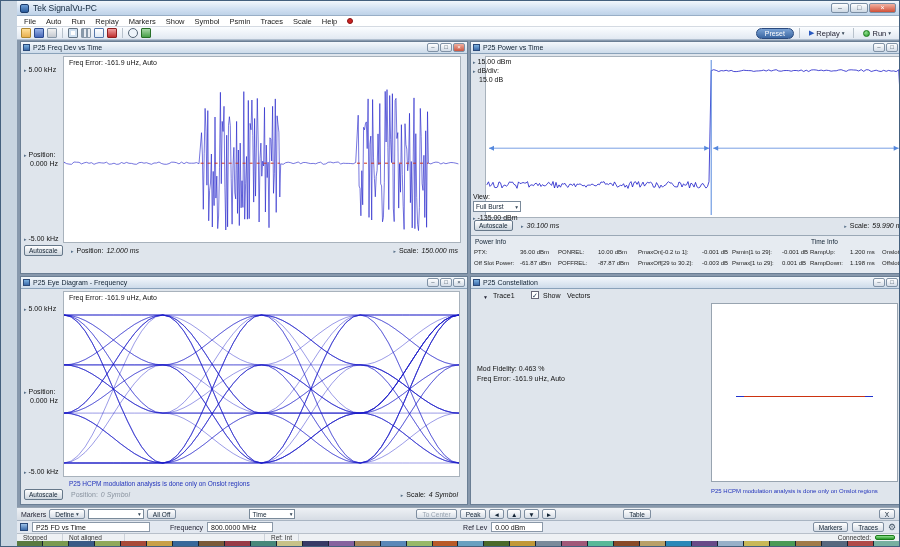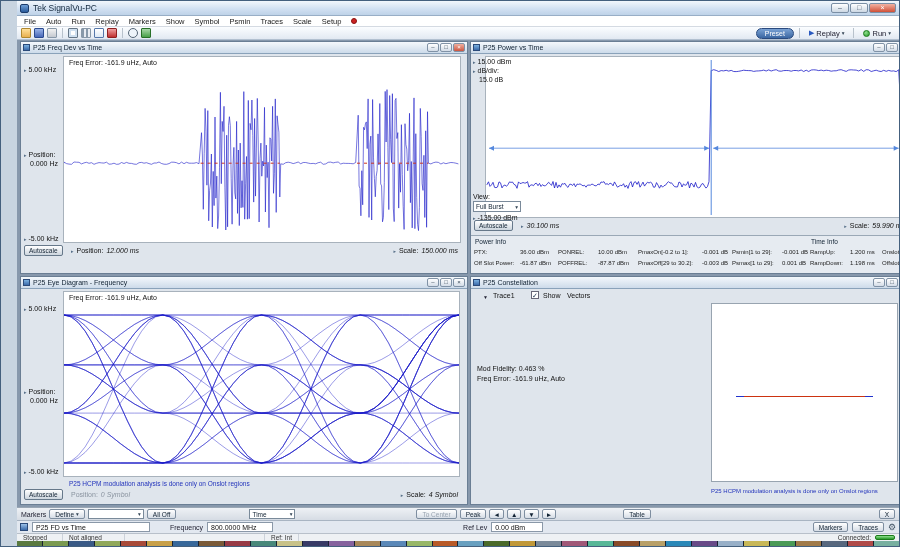--- a/index.html
+++ b/index.html
@@ -121,21 +121,21 @@
     <span class="menu-item">File</span>
     <span class="menu-item">Auto</span>
     <span class="menu-item">Run</span>
     <span class="menu-item">Replay</span>
     <span class="menu-item">Markers</span>
     <span class="menu-item">Show</span>
     <span class="menu-item">Symbol</span>
     <span class="menu-item">Psmin</span>
     <span class="menu-item">Traces</span>
     <span class="menu-item">Scale</span>
-    <span class="menu-item">Setup</span>
+    <span class="menu-item">Help</span>
     <span class="record-dot"></span>
   </div>
 
   <div class="bar toolbar">
     <span class="ticon i-open"></span>
     <span class="ticon i-save"></span>
     <span class="ticon i-print"></span>
     <span class="tsep"></span>
     <span class="ticon i-screen"></span>
     <span class="ticon i-sliders"></span>

